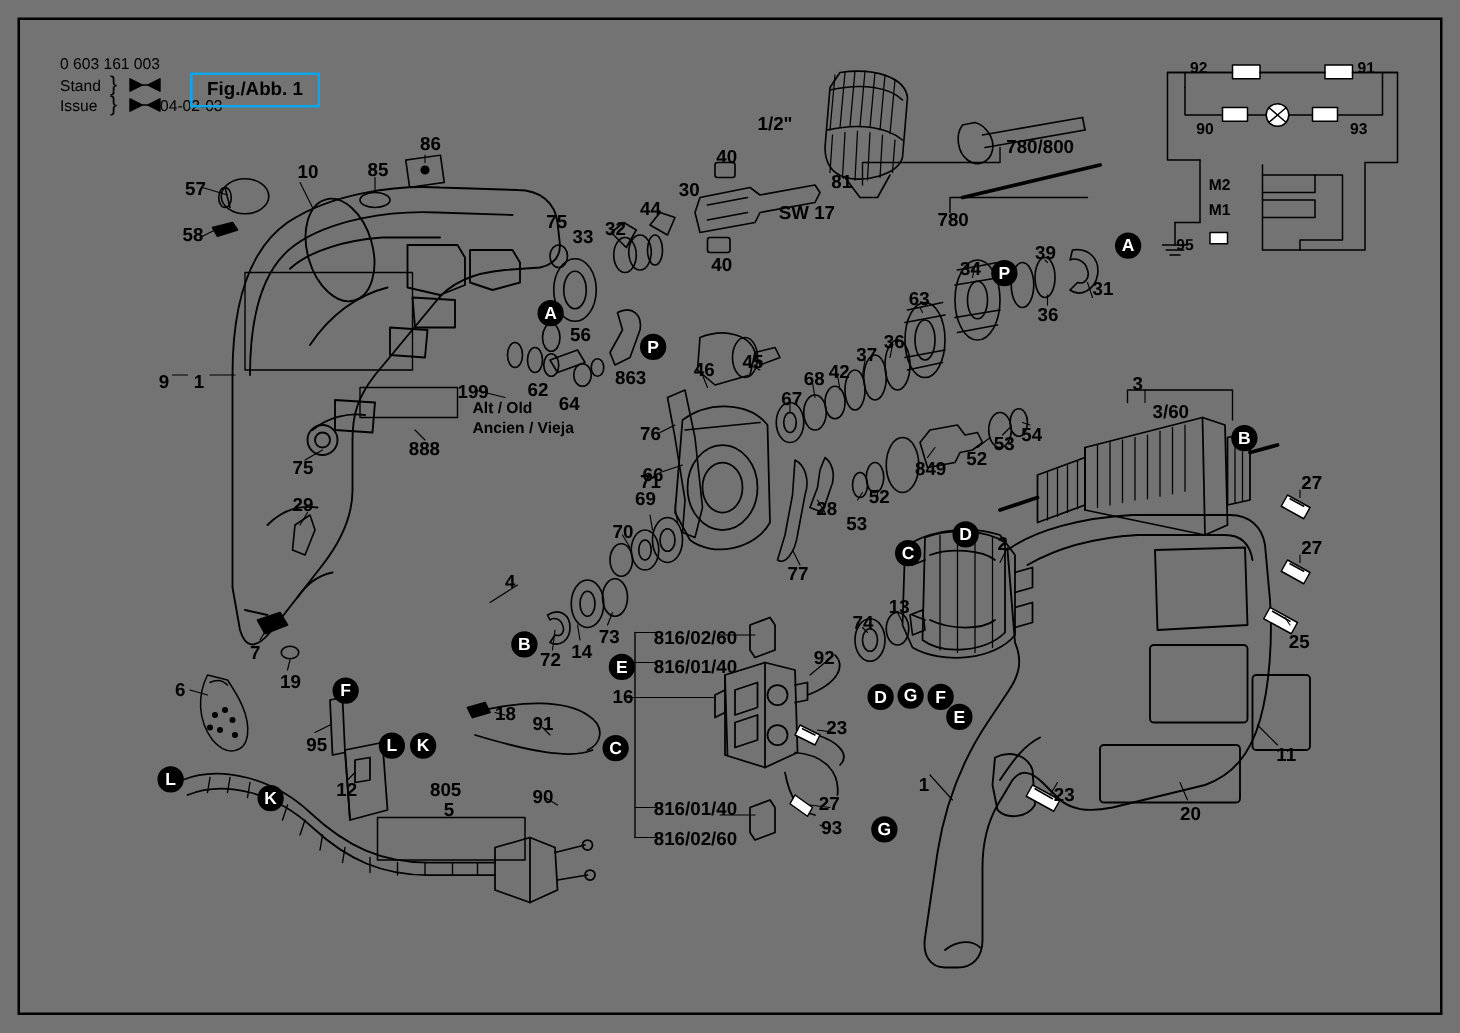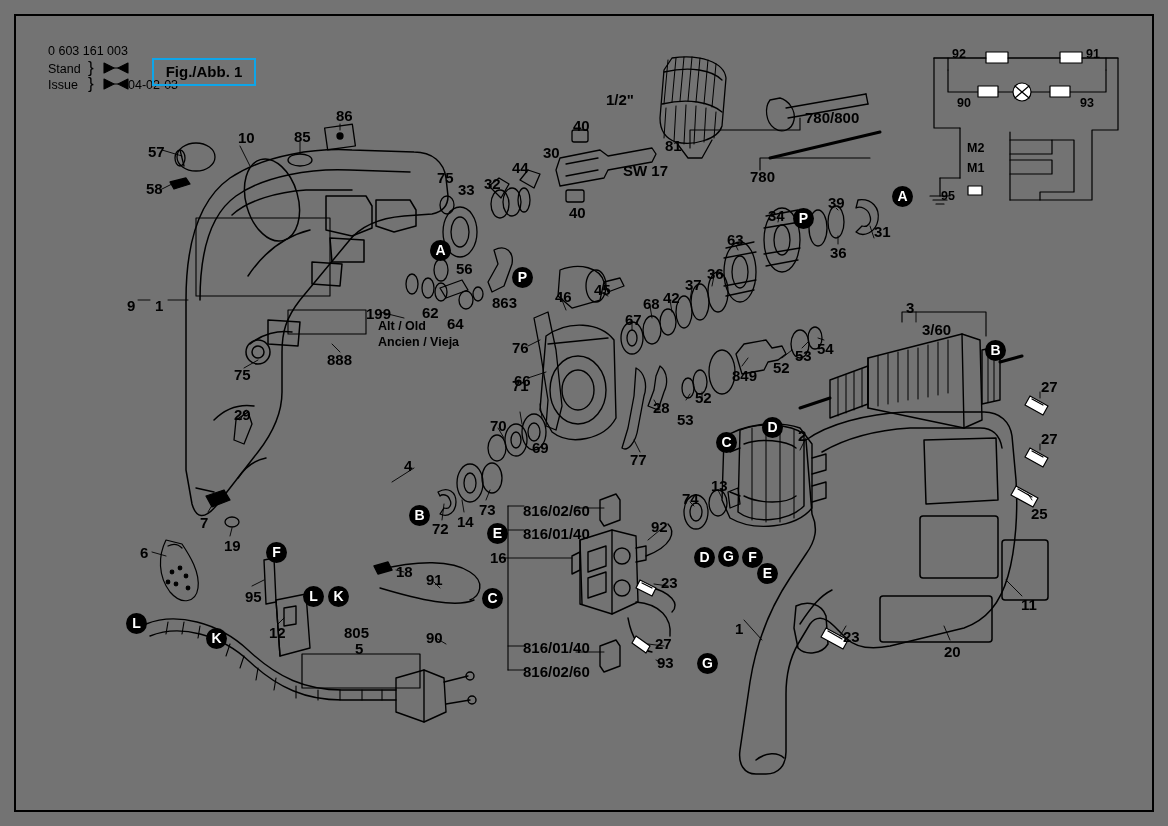--- a/index.html
+++ b/index.html
@@ -583,31 +583,31 @@
   <div class="lbl" style="left:665px; top:138px;">81</div>
   <div class="lbl" style="left:127px; top:298px;">9</div>
   <div class="lbl" style="left:155px; top:298px;">1</div>
   <div class="lbl" style="left:366px; top:306px;">199</div>
   <div class="lbl" style="left:456px; top:261px;">56</div>
   <div class="lbl" style="left:422px; top:305px;">62</div>
   <div class="lbl" style="left:447px; top:316px;">64</div>
   <div class="lbl" style="left:492px; top:295px;">863</div>
   <div class="lbl" style="left:234px; top:367px;">75</div>
   <div class="lbl" style="left:327px; top:352px;">888</div>
-  <div class="lbl" style="left:234px; top:407px;text-align:center;">29</div>
+  <div class="lbl" style="left:234px; top:397px;text-align:center;">29</div>
   <div class="lbl" style="left:200px; top:515px;">7</div>
   <div class="lbl" style="left:224px; top:538px;">19</div>
   <div class="lbl" style="left:140px; top:545px;">6</div>
   <div class="lbl" style="left:404px; top:458px;">4</div>
   <div class="lbl" style="left:432px; top:521px;">72</div>
   <div class="lbl" style="left:457px; top:514px;">14</div>
   <div class="lbl" style="left:479px; top:502px;">73</div>
   <div class="lbl" style="left:490px; top:418px;">70</div>
   <div class="lbl" style="left:512px; top:378px;">71</div>
-  <div class="lbl" style="left:532px; top:392px;margin-top:48px;">69</div>
+  <div class="lbl" style="left:508px; top:392px;">69</div>
   <div class="lbl" style="left:514px; top:373px;">66</div>
   <div class="lbl" style="left:512px; top:340px;">76</div>
   <div class="lbl" style="left:555px; top:289px;">46</div>
   <div class="lbl" style="left:594px; top:282px;">45</div>
   <div class="lbl" style="left:625px; top:312px;">67</div>
   <div class="lbl" style="left:643px; top:296px;">68</div>
   <div class="lbl" style="left:663px; top:290px;">42</div>
   <div class="lbl" style="left:685px; top:277px;">37</div>
   <div class="lbl" style="left:707px; top:266px;">36</div>
   <div class="lbl" style="left:727px; top:232px;">63</div>

